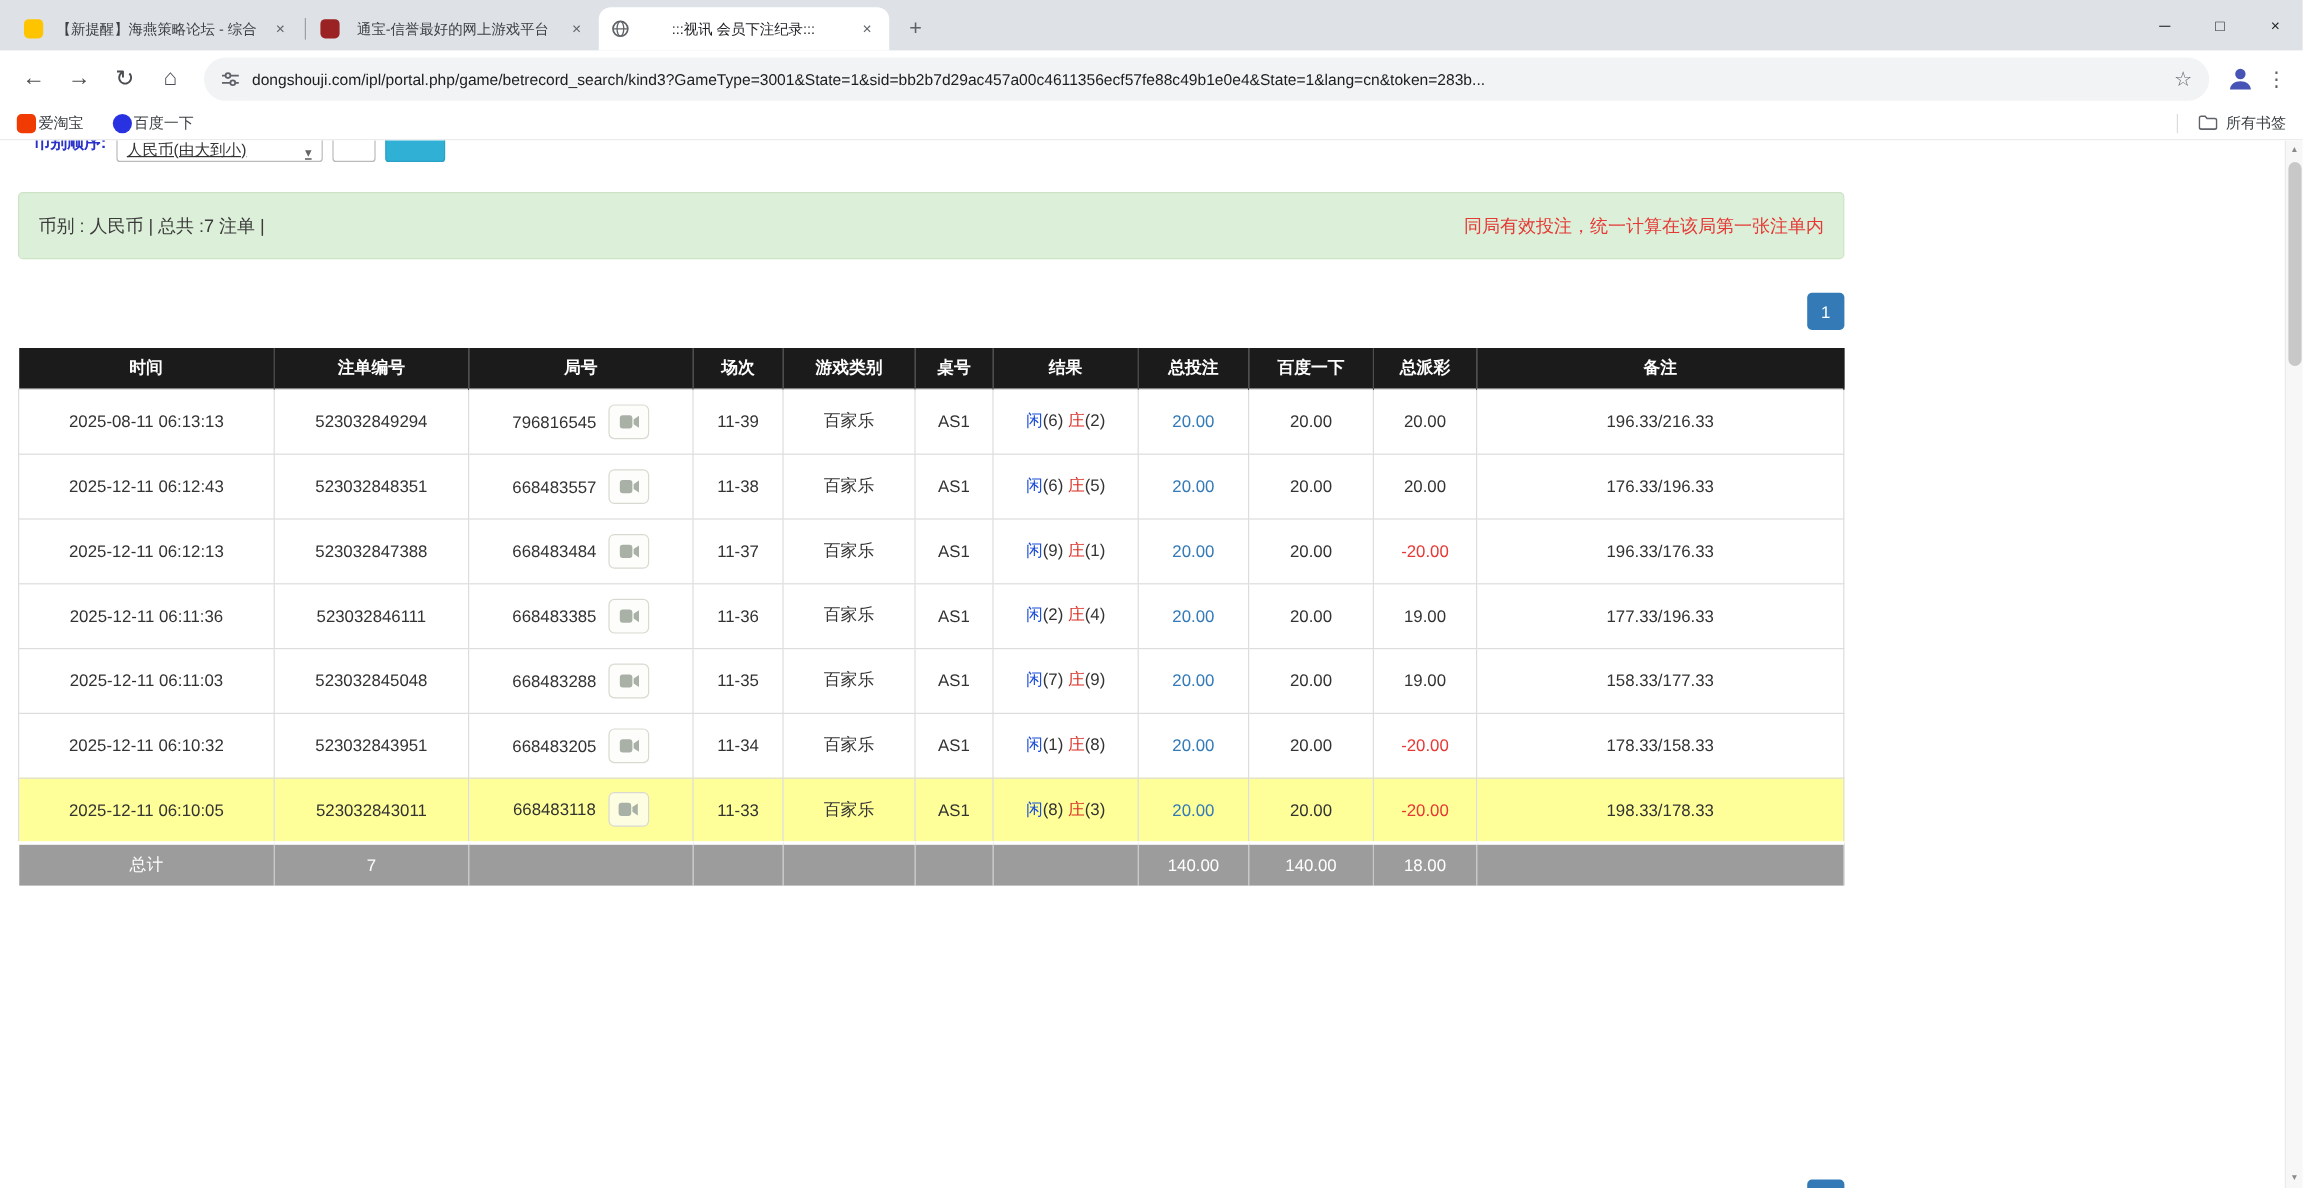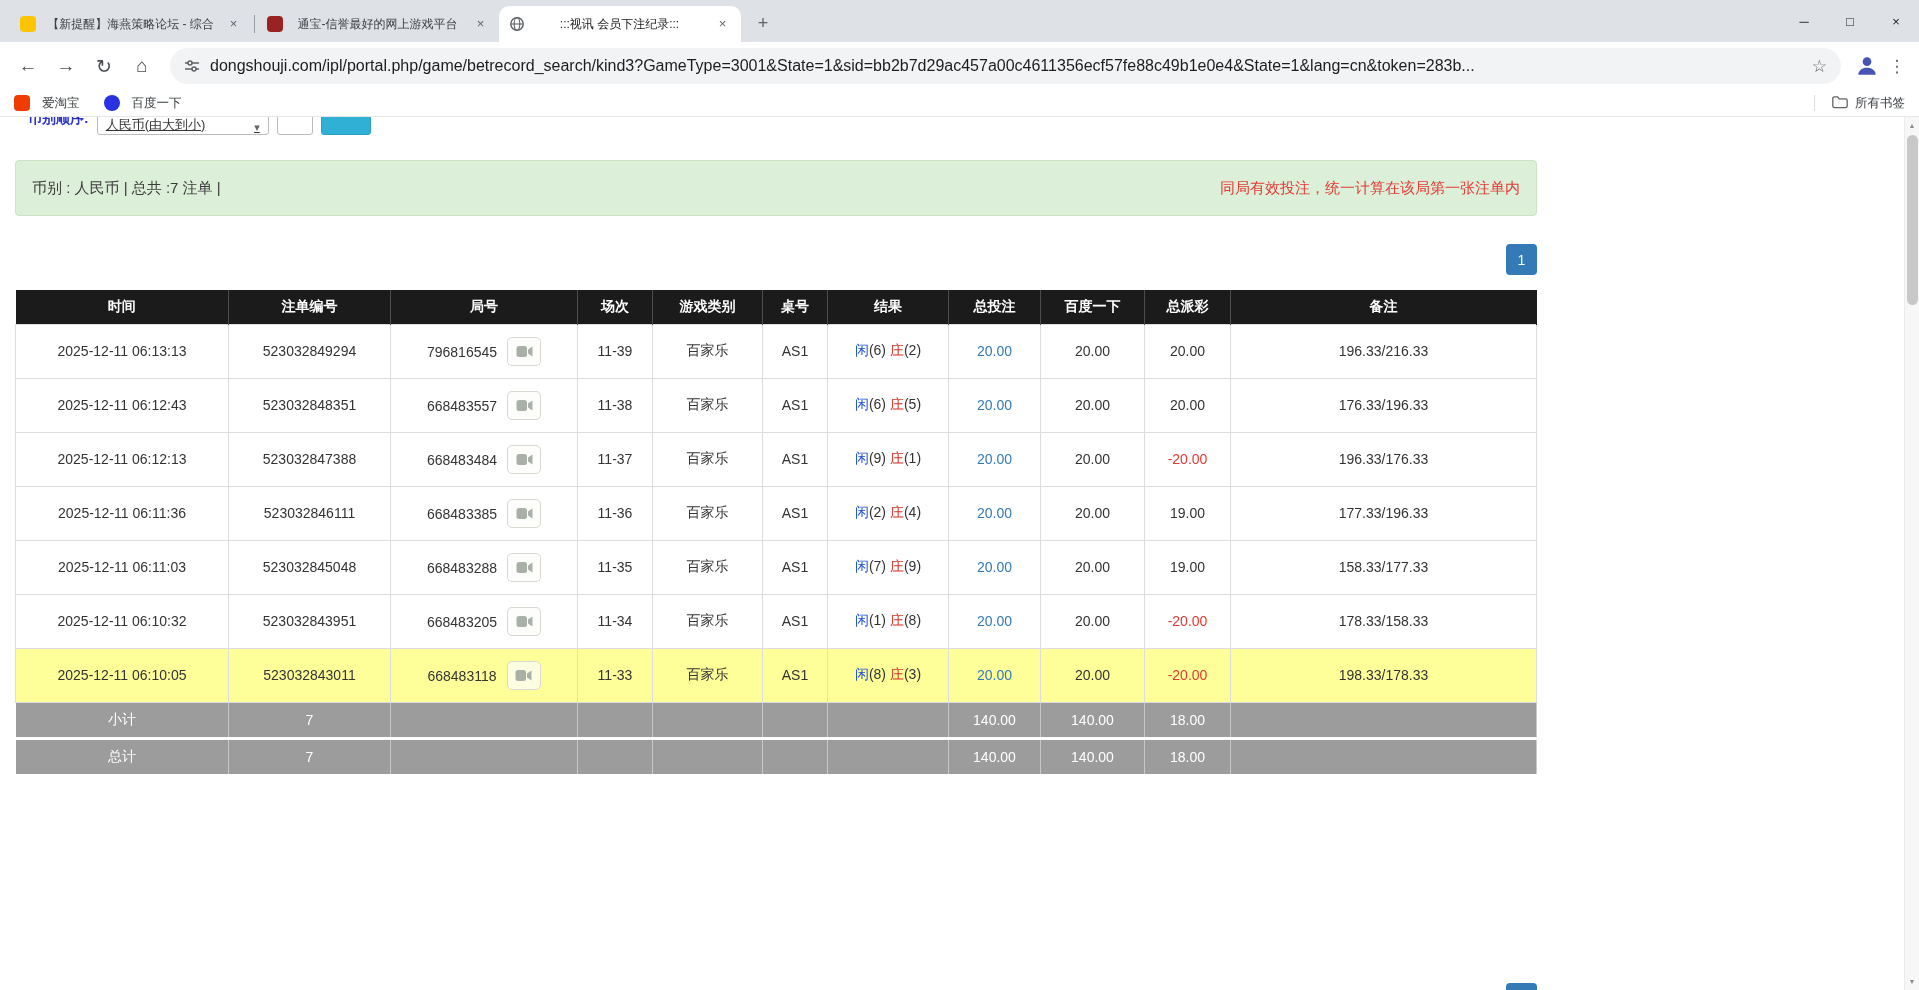--- a/index.html
+++ b/index.html
@@ -26,30 +26,30 @@
   .winbtn { width: 46px; height: 42px; display: flex; align-items: center;
     justify-content: center; color: #1f1f1f; font-size: 13px; }
 
   .toolbar { height: 48px; background: #fff; display: flex; align-items: center;
     padding: 0 10px; gap: 2px; }
   .navbtn { width: 36px; height: 36px; display: flex; align-items: center; justify-content: center;
     font-size: 19px; color: #4a4d51; border-radius: 50%; flex: 0 0 36px; }
   .omnibox { flex: 1; min-width: 0; height: 36px; background: #f1f3f4; border-radius: 18px;
     display: flex; align-items: center; padding: 0 14px; margin: 0 8px; }
   .siteinfo { margin-right: 10px; display: flex; align-items: center; }
-  .url { flex: 1; min-width: 0; font-size: 16px; color: #1b1d1f; white-space: nowrap;
+  .url { flex: 1; min-width: 0; font-size: 13px; color: #1b1d1f; white-space: nowrap;
     overflow: hidden; text-overflow: ellipsis; }
   .star { font-size: 17px; color: #5f6368; margin-left: 12px; }
   .avatar { width: 32px; height: 32px; display: flex; align-items: center; justify-content: center; }
   .kebab { width: 24px; text-align: center; font-size: 17px; color: #5f6368; }
 
   .bookmarks { height: 27px; background: #fff; border-bottom: 1px solid #e4e6e8;
     display: flex; align-items: center; padding: 0 14px; font-size: 12.5px; color: #3c4043;
     position: relative; }
-  .bm { display: flex; gap: 12px; margin-right: 24px; }
+  .bm { display: flex; gap: 2px; margin-right: 24px; }
   .bm-ico { width: 16px; height: 16px; border-radius: 3px; }
   .bm-ico.taobao { background: #f03c02; border-radius: 4px; }
   .bm-ico.baidu { background: #2932e1; border-radius: 50%; }
   .bm-right { position: absolute; right: 14px; display: flex; align-items: center; gap: 7px; }
   .bm-divider { width: 1px; height: 16px; background: #dadce0; margin-right: 10px; }
 
   
   .page { position: relative; height: 873px; background: #fff; overflow: hidden; }
 
   .form-row { position: absolute; top: -15px; left: 28px; height: 34px; display: flex;
@@ -232,21 +232,21 @@
             <th>桌号</th>
             <th>结果</th>
             <th>总投注</th>
             <th>百度一下</th>
             <th>总派彩</th>
             <th>备注</th>
           </tr>
       </thead>
       <tbody>
           <tr>
-            <td>2025-12-11 06:13:13</td>
+            <td>2025-08-11 06:13:13</td>
             <td>523032849294</td>
             <td><span class="round-num">796816545</span><button class="vid-btn">
                 <svg width="17" height="13" viewBox="0 0 17 13">
                   <rect x="0.5" y="1" width="10.5" height="11" rx="2.5" fill="#a9b1a7"></rect>
                   <path d="M12 4.5L16.5 1.5v10L12 8.5z" fill="#a9b1a7"></path>
                 </svg>
               </button></td>
             <td>11-39</td>
             <td>百家乐</td>
             <td>AS1</td>
@@ -359,33 +359,20 @@
             <td>百家乐</td>
             <td>AS1</td>
             <td><span><span class="res-p">闲</span>(8)</span> <span><span class="res-b">庄</span>(3)</span></td>
             <td class="val-blue">20.00</td>
             <td>20.00</td>
             <td class="val-neg">-20.00</td>
             <td>198.33/178.33</td>
           </tr>
         </tbody>
       <tfoot>
-        <tr class="subtotal">
-          <td>小计</td>
-          <td>7</td>
-          <td></td>
-          <td></td>
-          <td></td>
-          <td></td>
-          <td></td>
-          <td>140.00</td>
-          <td>140.00</td>
-          <td>18.00</td>
-          <td></td>
-        </tr>
         <tr class="total">
           <td>总计</td>
           <td>7</td>
           <td></td>
           <td></td>
           <td></td>
           <td></td>
           <td></td>
           <td>140.00</td>
           <td>140.00</td>

